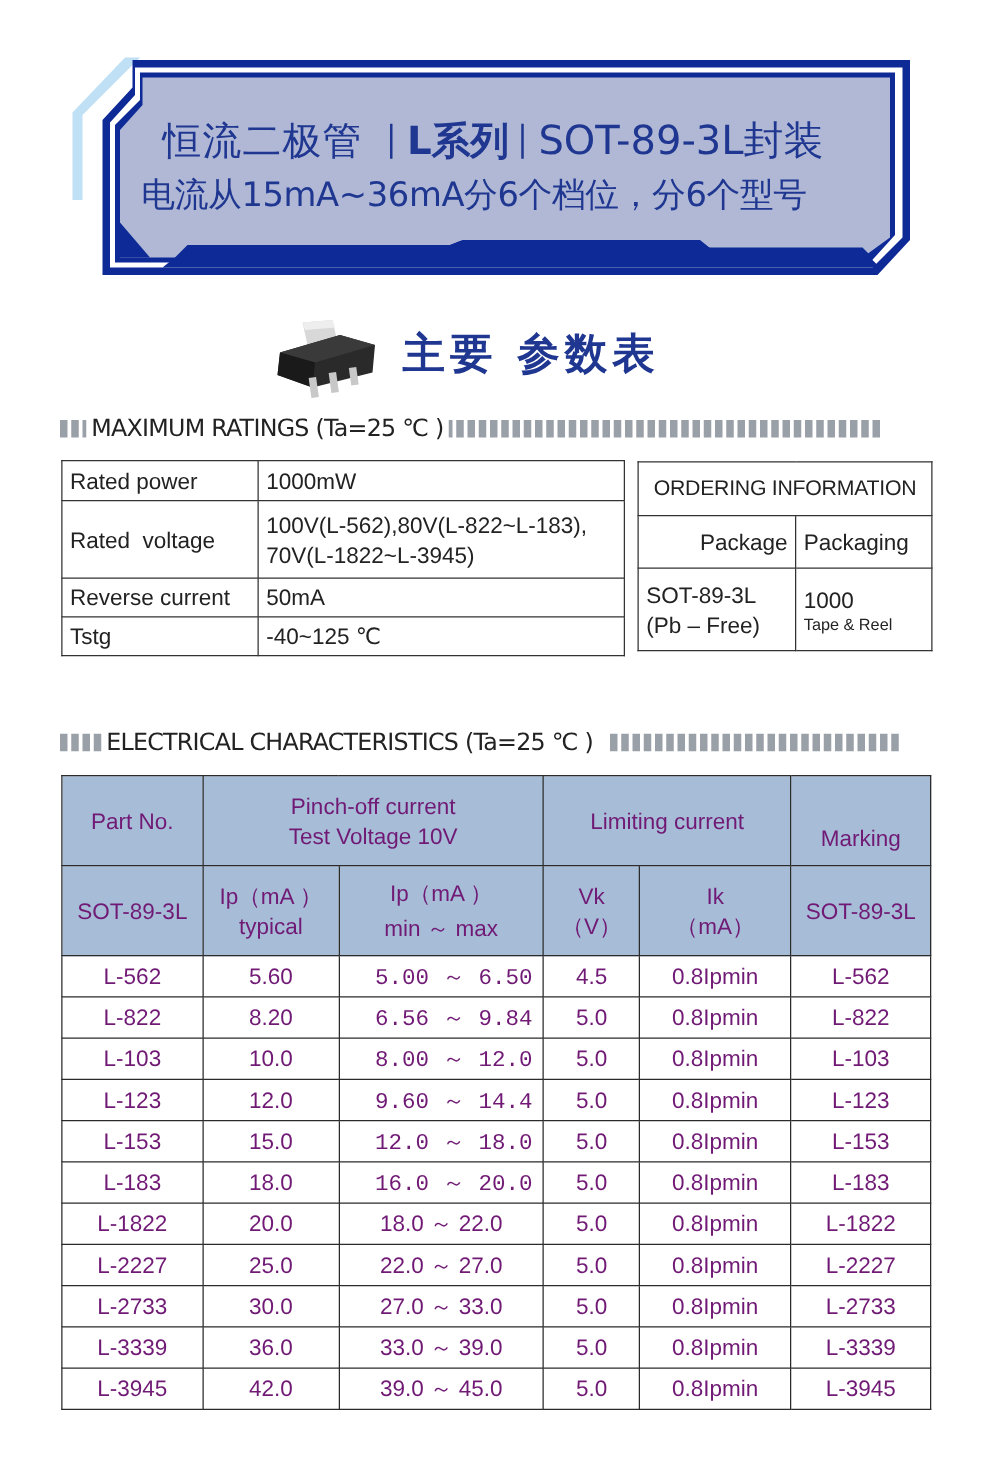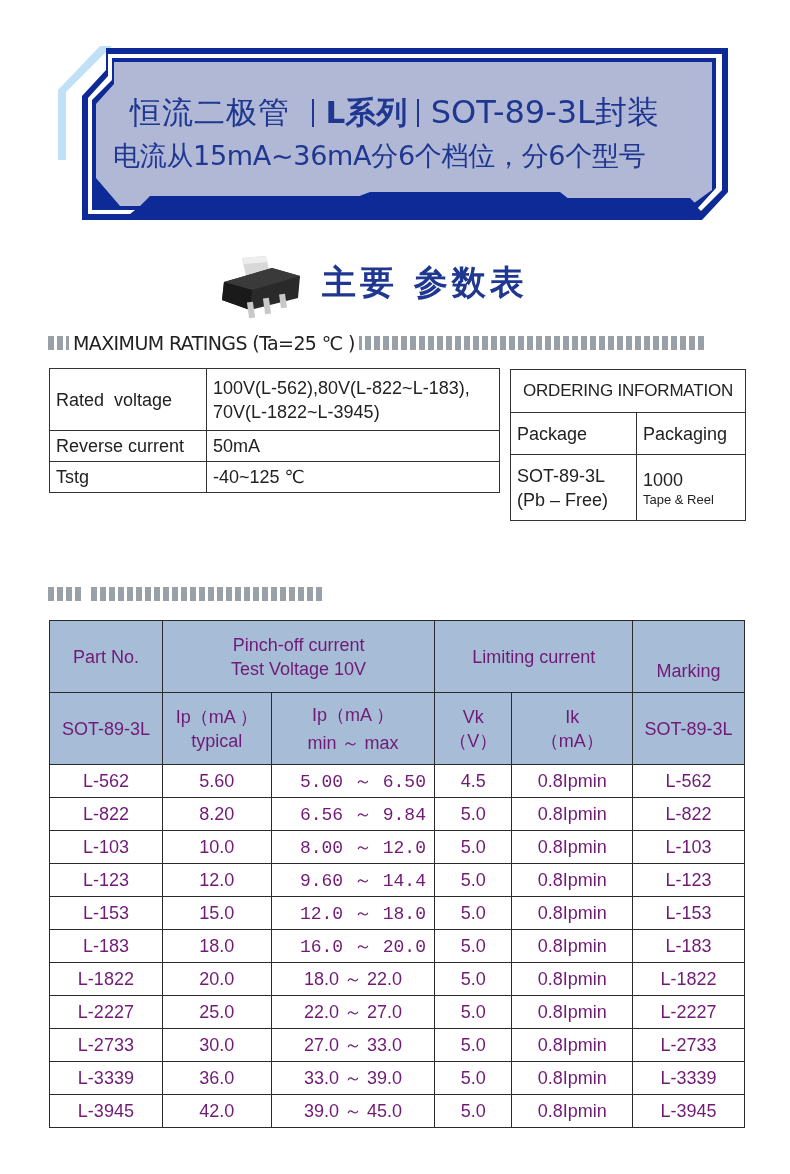--- a/index.html
+++ b/index.html
@@ -164,20 +164,24 @@
       <span class="blk"></span>
       <span class="blk"></span>
     <span class="blk"></span>
       <span class="blk"></span>
       <span class="blk"></span>
   </div>
 </div>
 
 <table class="ratings">
   <tbody>
+      <tr style="height:32px;">
+    <td class="k">Rated power</td>
+    <td>1000mW</td>
+  </tr>
   <tr style="height:62px;">
     <td class="k" style="white-space:pre;">Rated  voltage</td>
     <td>
       <div>100V(L-562),80V(L-822~L-183),</div>
       <div>70V(L-1822~L-3945)</div>
     </td>
   </tr>
   <tr style="height:31px;">
     <td class="k">Reverse current</td>
     <td>50mA</td>
@@ -188,21 +192,21 @@
   </tr>
 </tbody>
   </table>
 
 <table class="ordering">
   <tbody>
       <tr>
     <td colspan="2" class="oh">ORDERING INFORMATION</td>
   </tr>
   <tr style="height:42px;">
-    <td style="width:126px;">Package</td>
+    <td style="width:126px;text-align:right;">Package</td>
     <td>Packaging</td>
   </tr>
   <tr style="height:66px;">
     <td>
       <div>SOT-89-3L</div>
       <div>(Pb – Free)</div>
     </td>
     <td>
       <div>1000</div>
       <span class="small">Tape &amp; Reel</span>
@@ -211,20 +215,21 @@
 </tbody>
   </table>
 
 <div class="section-bar" style="top:581px;">
   <div class="blocks">
     <span class="blk"></span>
       <span class="blk"></span>
       <span class="blk"></span>
       <span class="blk"></span>
   </div>
+  <span class="label">ELECTRICAL CHARACTERISTICS (Ta=25 ℃ )</span>
   <div class="blocks" style="margin-left:10px;">
     <span class="blk"></span>
       <span class="blk"></span>
       <span class="blk"></span>
       <span class="blk"></span>
       <span class="blk"></span>
     <span class="blk"></span>
       <span class="blk"></span>
       <span class="blk"></span>
       <span class="blk"></span>

